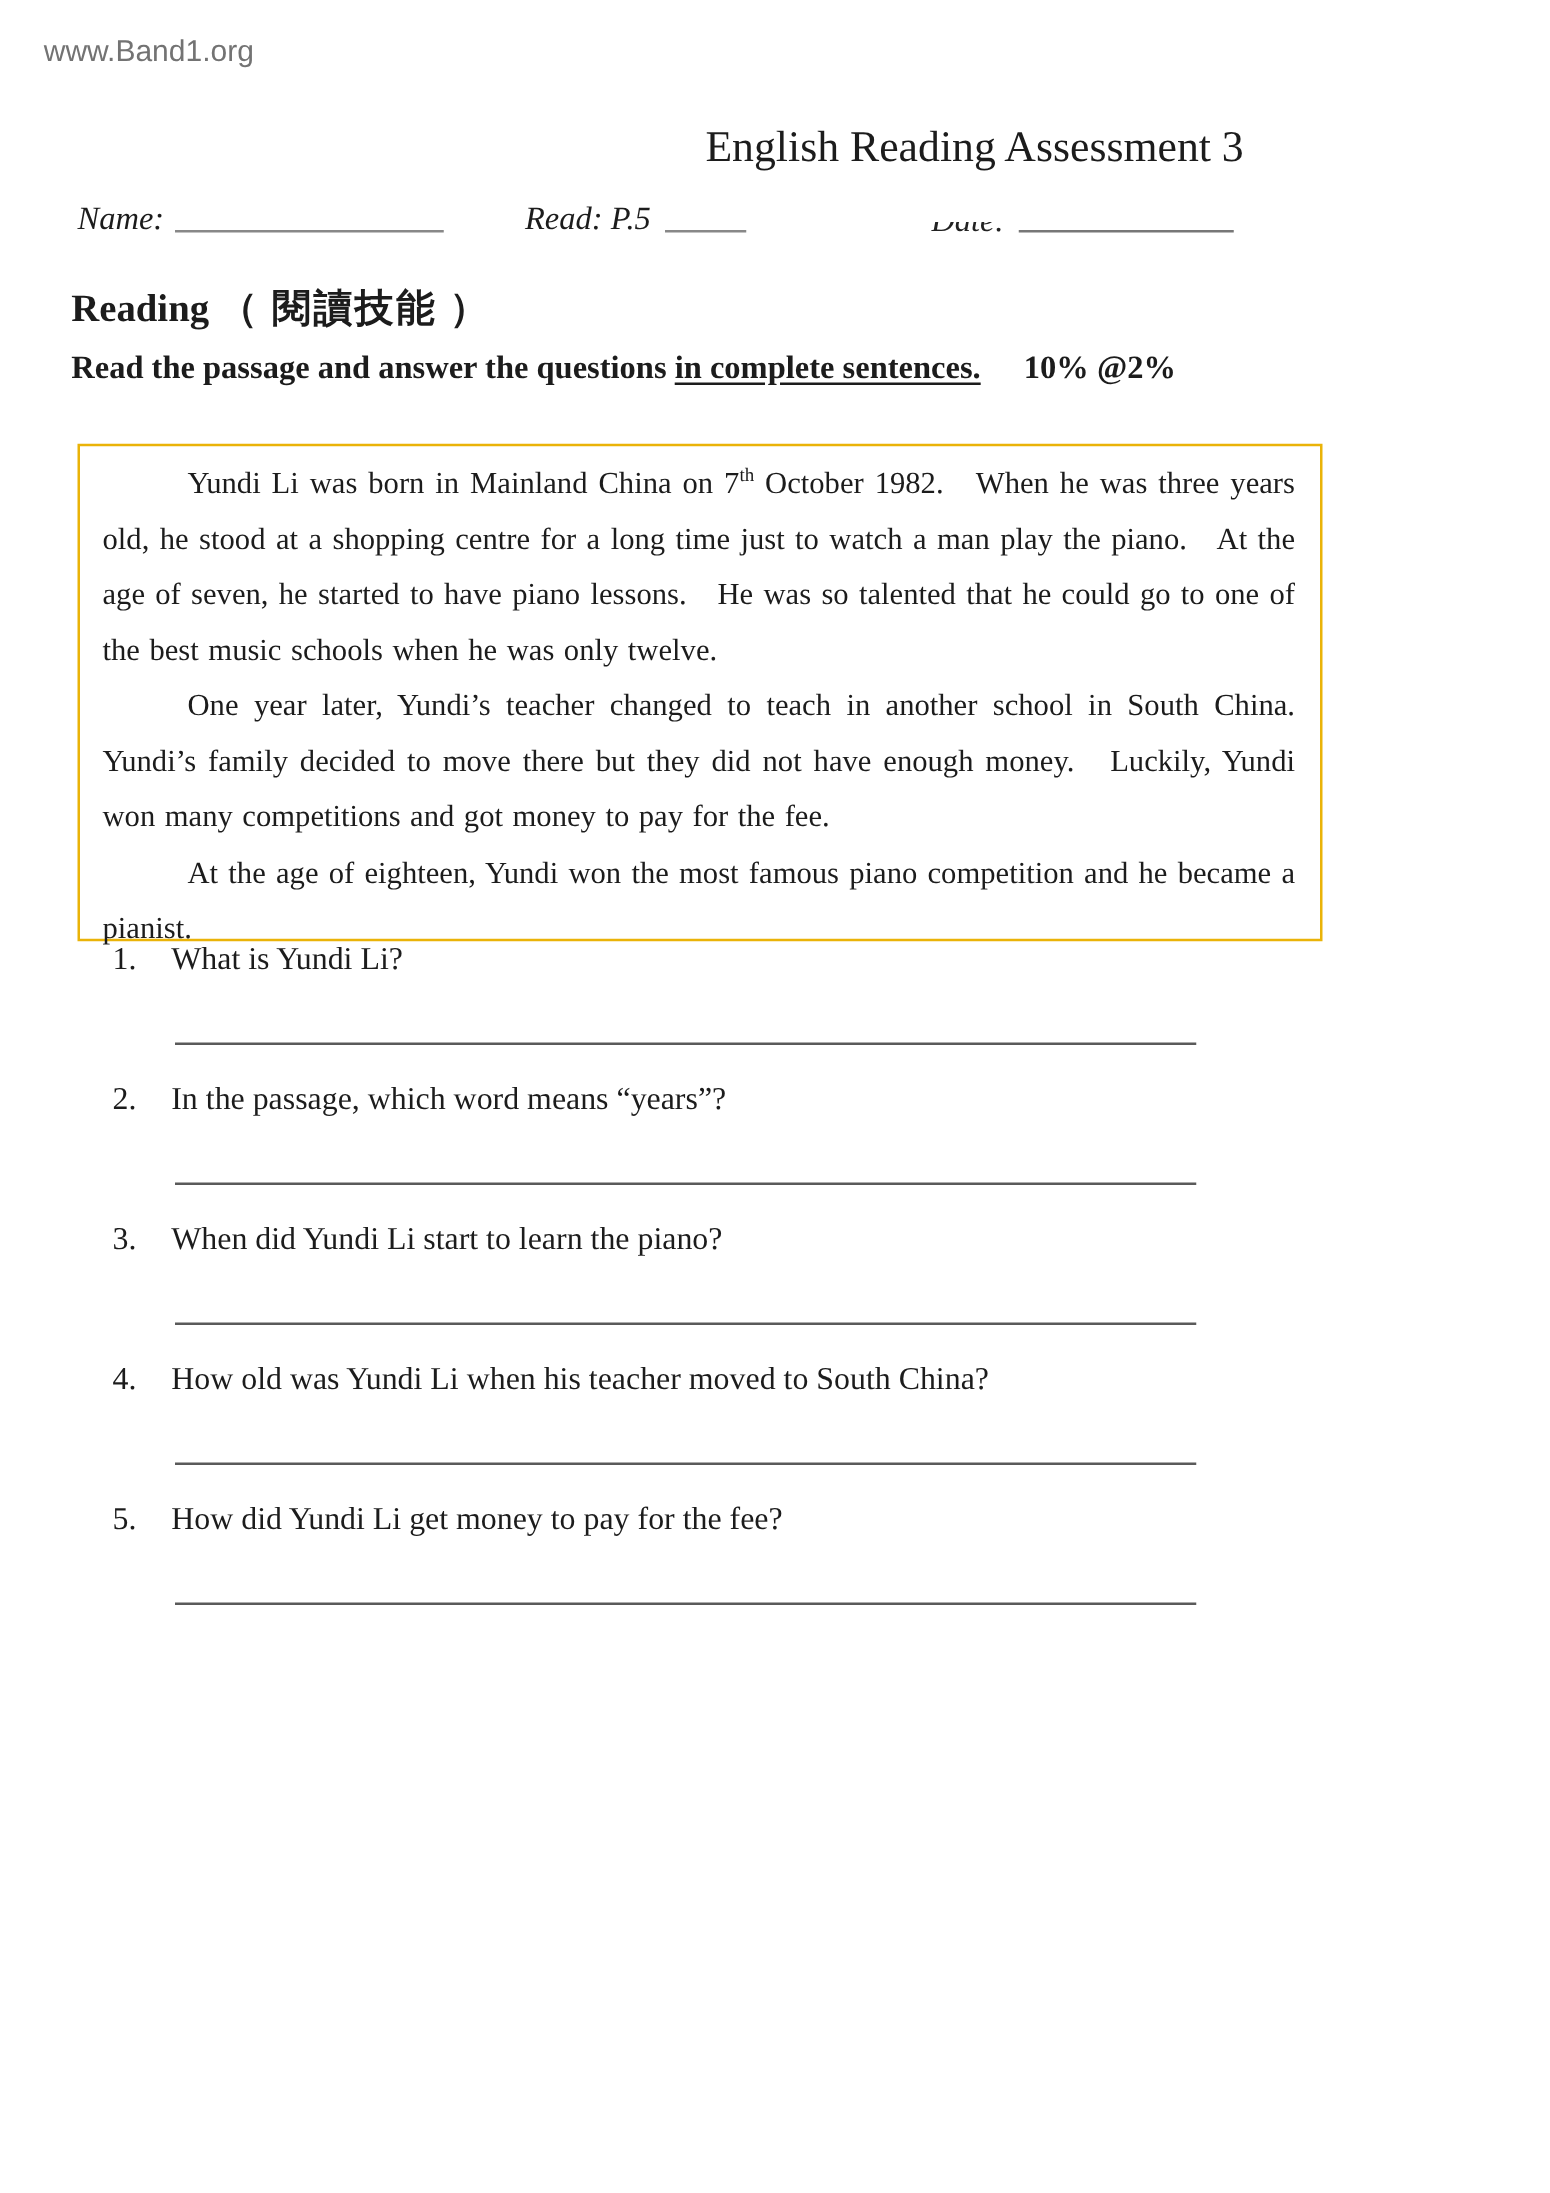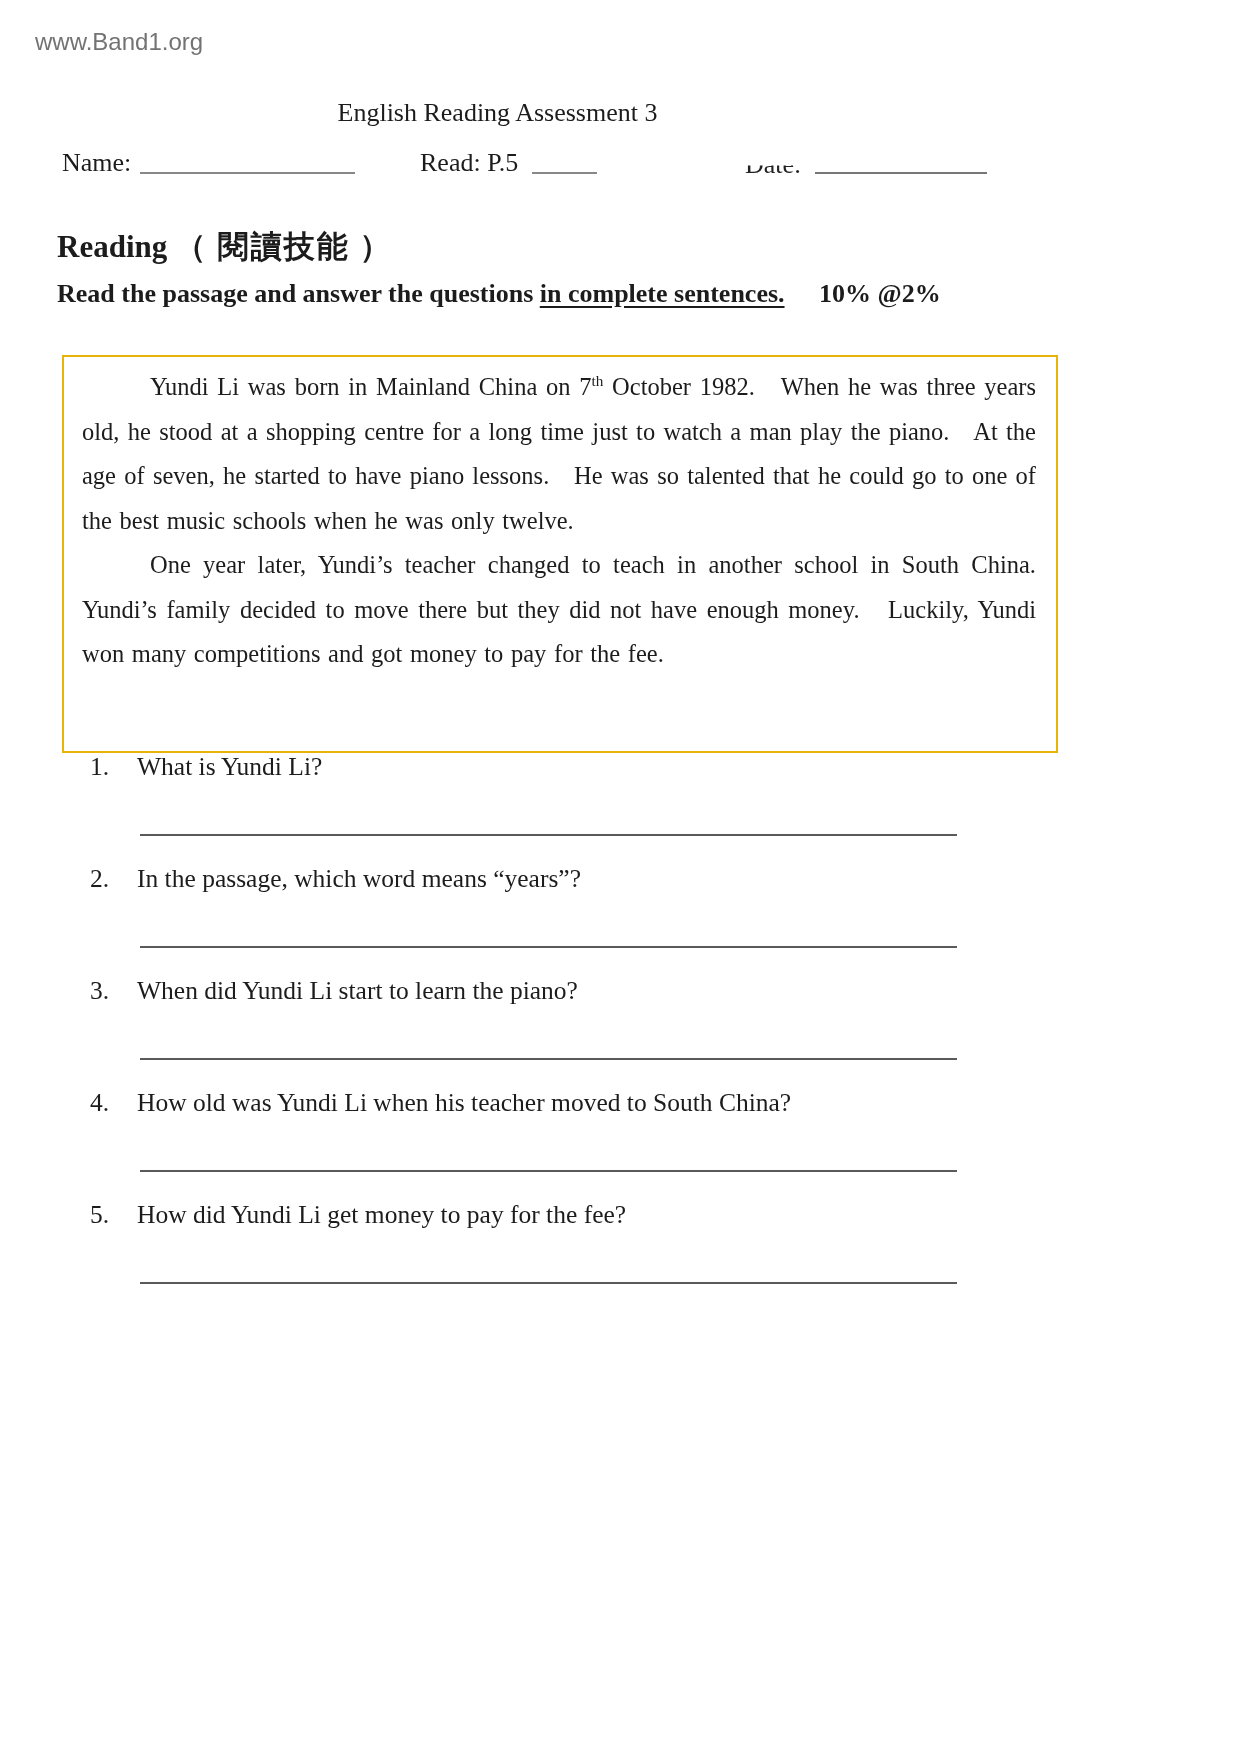--- a/index.html
+++ b/index.html
@@ -20,24 +20,24 @@
     top: 28px;
     font-family: "Liberation Sans", "DejaVu Sans", sans-serif;
     font-size: 24px;
     color: #737373;
   }
   .doc-title {
     position: absolute;
     left: 0;
     top: 98px;
     width: 995px;
-    text-align: center;
-    font-size: 26px;
+    text-align: right;
+    font-size: 35px;
   }
-  .id-row { position: absolute; top: 148px; left: 0; width: 100%; height: 40px; }
+  .id-row { position: absolute; top: 160px; left: 0; width: 100%; height: 40px; font-style: italic; }
   .id-label { position: absolute; font-size: 26px; }
   .name-label { left: 62px; }
   .class-label { left: 420px; }
   .date-label {
     left: 745px;
     color: #222;
     clip-path: inset(52% 0 -8% 0);
     transform: translateY(2px);
   }
   .blank {
@@ -130,20 +130,21 @@
   </div>
 
   <div class="instruction">
     <span>Read the passage and answer the questions </span><span class="u">in complete sentences.</span>
     <span class="score">10% @2%</span>
   </div>
 
   <div class="passage-box">
     <p><span>Yundi Li was born in Mainland China on 7</span><span class="sup">th</span><span> October 1982.   When he was three years old, he stood at a shopping centre for a long time just to watch a man play the piano.   At the age of seven, he started to have piano lessons.   He was so talented that he could go to one of the best music schools when he was only twelve.</span></p>
     <p>One year later, Yundi’s teacher changed to teach in another school in South China.  Yundi’s family decided to move there but they did not have enough money.   Luckily, Yundi won many competitions and got money to pay for the fee.</p>
+    <p>At the age of eighteen, Yundi won the most famous piano competition and he became a pianist.</p>
   </div>
 
   <div class="questions">
 
     <div class="question">
       <div class="q-row">
         <span class="q-num">1.</span>
         <span class="q-text">What is Yundi Li?</span>
       </div>
       <div class="answer-line"></div>

